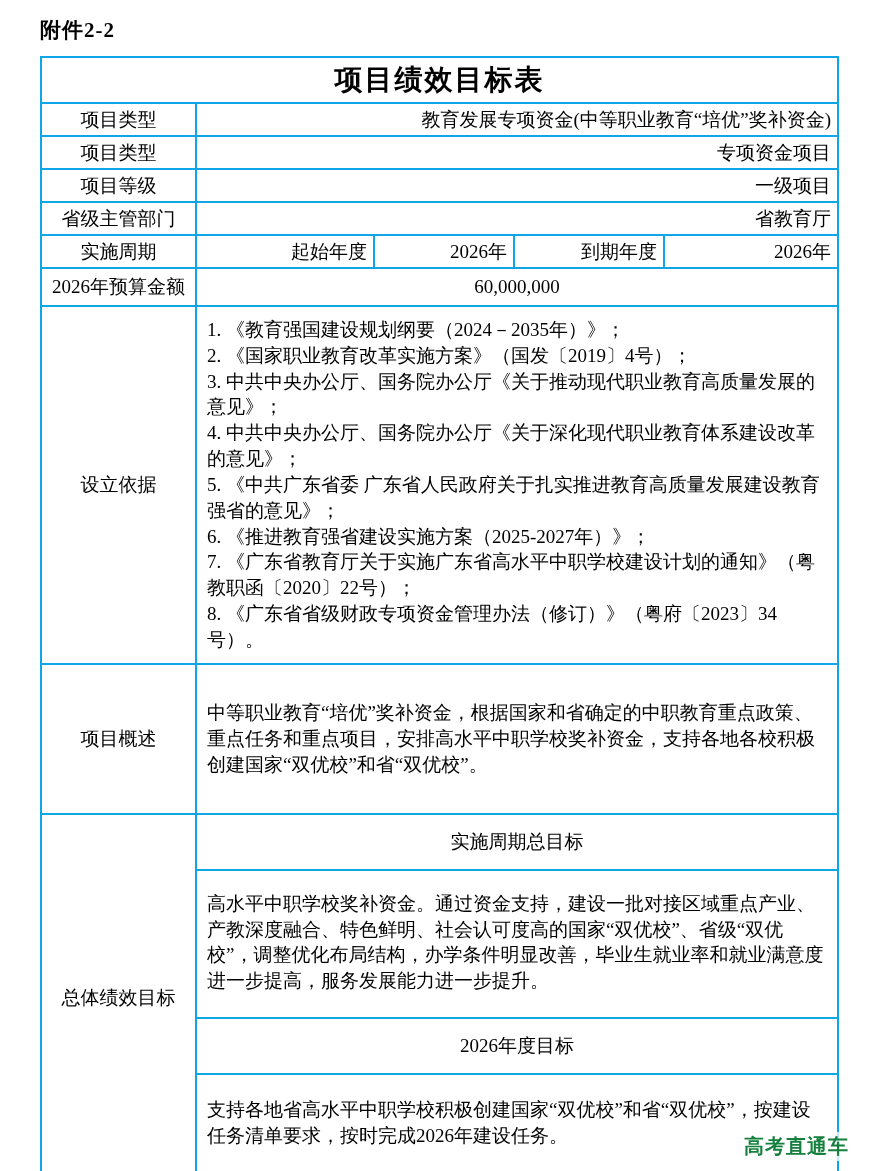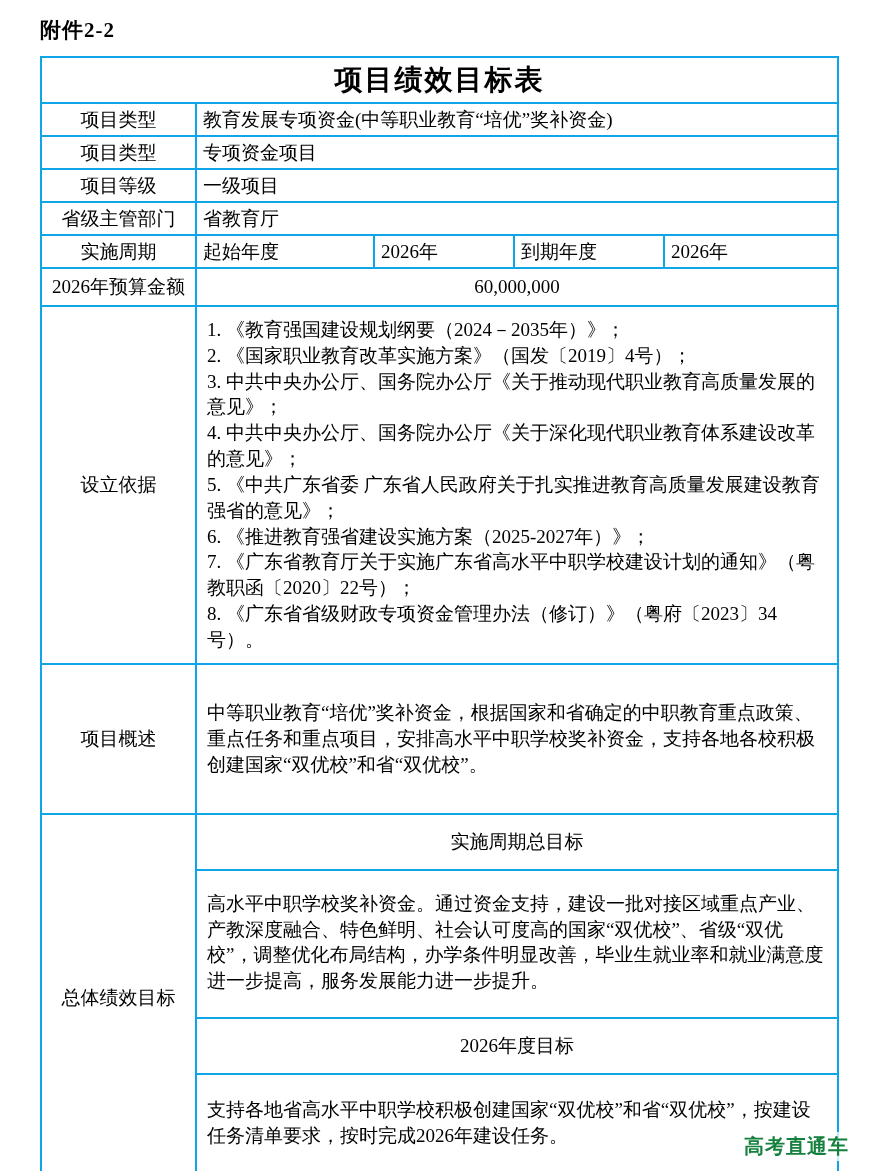--- a/index.html
+++ b/index.html
@@ -46,21 +46,21 @@
     font-size: 28px;
     font-weight: bold;
     letter-spacing: 2px;
   }
   td.label-cell {
     text-align: center;
     height: 33px;
     padding: 2px 2px;
   }
   td.value-cell {
-    text-align: left;
+    text-align: right;
     height: 33px;
   }
   td.budget-cell {
     height: 38px;
     text-align: center;
     border-radius: 19px;
   }
   td.para-cell {
     text-align: left;
     padding: 10px 10px;

